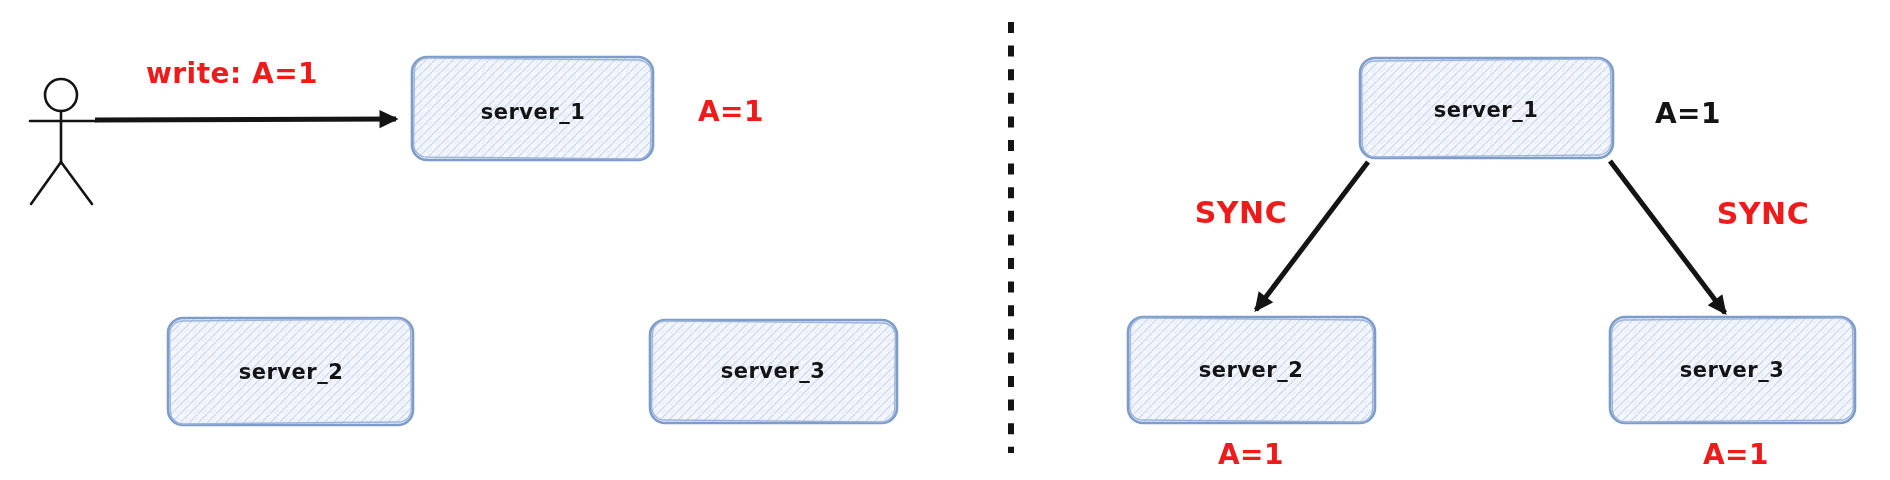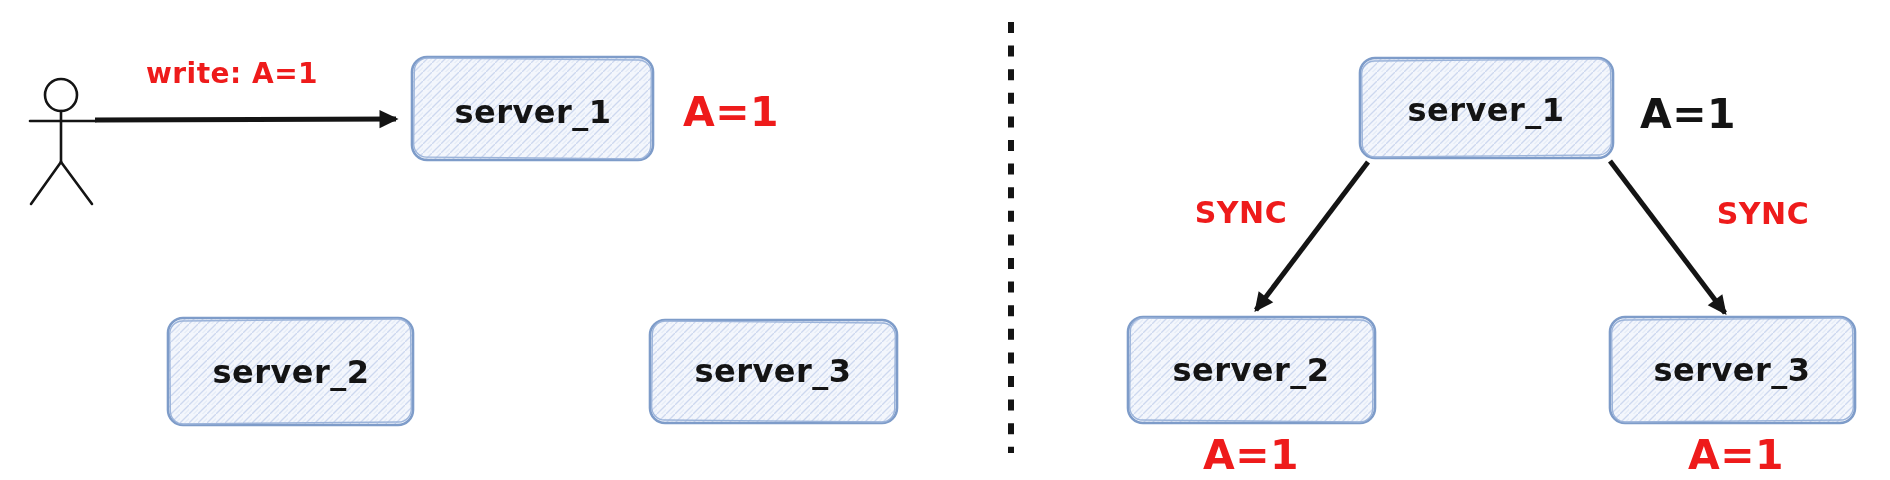--- a/index.html
+++ b/index.html
@@ -14,22 +14,22 @@
   .lbl{
     position:absolute;
     transform:translate(-50%,-50%);
     white-space:nowrap;
     font-weight:700;
     color:#141414;
     letter-spacing:0.5px;
     line-height:1;
   }
   .red{color:#ee1b1b;}
-  .box-label{font-size:32px;}
-  .value-label{font-size:41px;}
+  .box-label{font-size:21px;}
+  .value-label{font-size:28px;}
   .sync-label{font-size:30px;font-weight:600;}
   .write-label{font-size:28px;}
   .black-value{font-weight:600;}
 </style>
 </head>
 <body>
 
 <div class="canvas">
 
   <svg width="1890" height="480" viewBox="0 0 1890 480">

